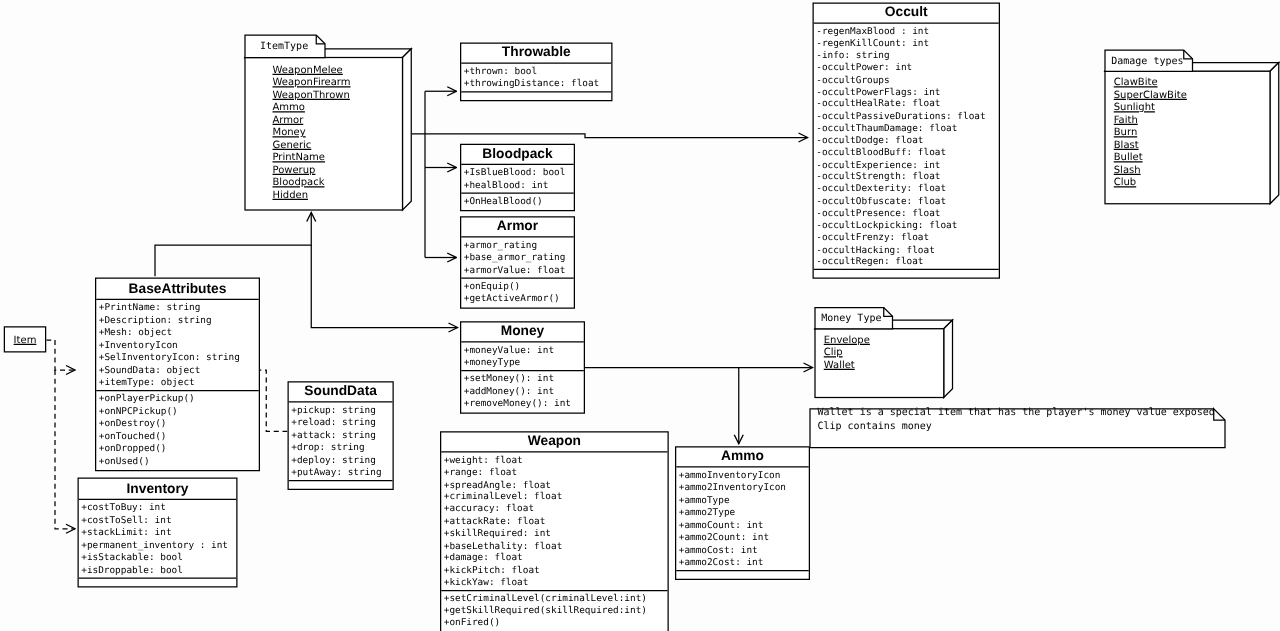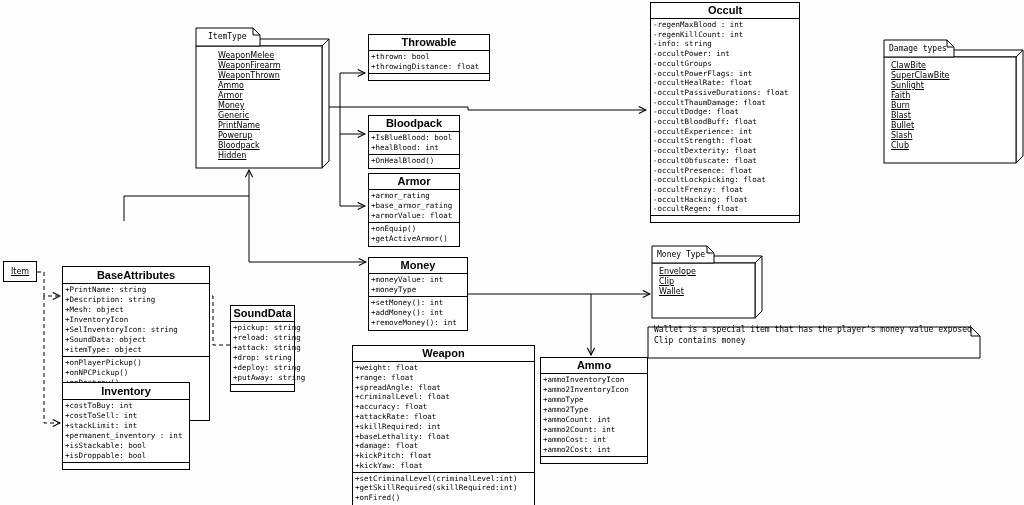--- a/index.html
+++ b/index.html
@@ -13,25 +13,25 @@
   .uml-attrs { padding:1px 0 1px 2px; }
   .uml-ops   { border-top:1px solid #000; padding:1px 0 2px 2px; min-height:3px; }
   .row { font-size:7.5px; line-height:10px; white-space:nowrap; color:#000; }
 
   
   #c-throwable { left:368px; top:34px;  width:122px; }
   #c-bloodpack { left:368px; top:115px; width:92px;  }
   #c-armor     { left:368px; top:173px; width:92px;  }
   #c-occult    { left:650px; top:2px;   width:150px; }
   #c-occult .row { line-height:9.7px; }
-  #c-baseattributes { left:62px; top:222px; width:148px;margin-top:44px; }
+  #c-baseattributes { left:76px; top:222px; width:132px; }
   #c-baseattributes .uml-title { line-height:16px; }
   #c-inventory { left:62px; top:382px; width:128px; }
   #c-inventory .uml-title { line-height:16px; }
-  #c-sounddata { left:230px; top:305px; width:65px; }
+  #c-sounddata { left:230px; top:305px; width:85px; }
   #c-money     { left:368px; top:257px; width:100px; }
   #c-weapon    { left:352px; top:345px; width:183px; }
   #c-weapon .uml-attrs .row { line-height:9.8px; }
   #c-weapon .uml-ops .row { line-height:9.6px; }
   #c-ammo      { left:540px; top:357px; width:108px; }
 
   
   .pkg-tab { position:absolute; z-index:2; font-size:8px; line-height:12px; white-space:nowrap; color:#000; }
   #tab-itemtype   { left:208px; top:31px; }
   #tab-damagetypes{ left:889px; top:43px; }

